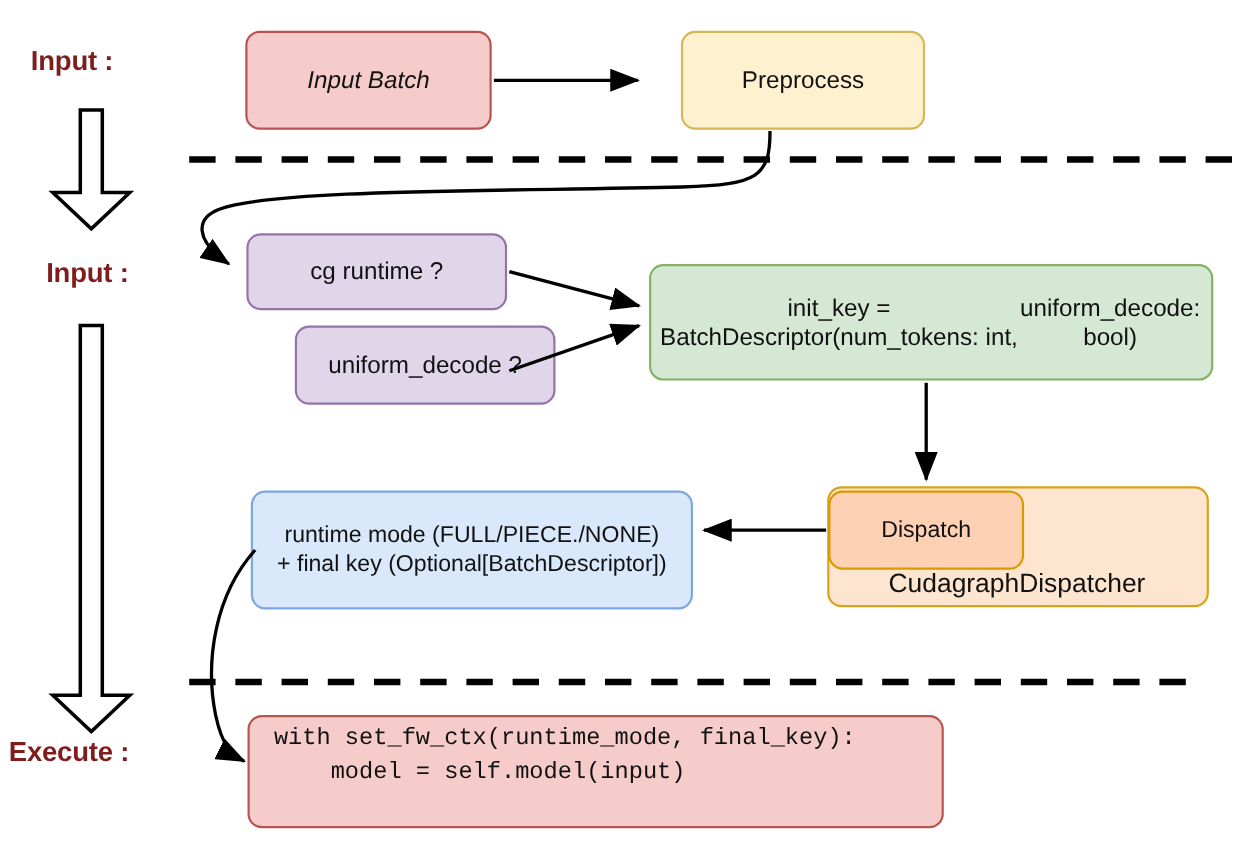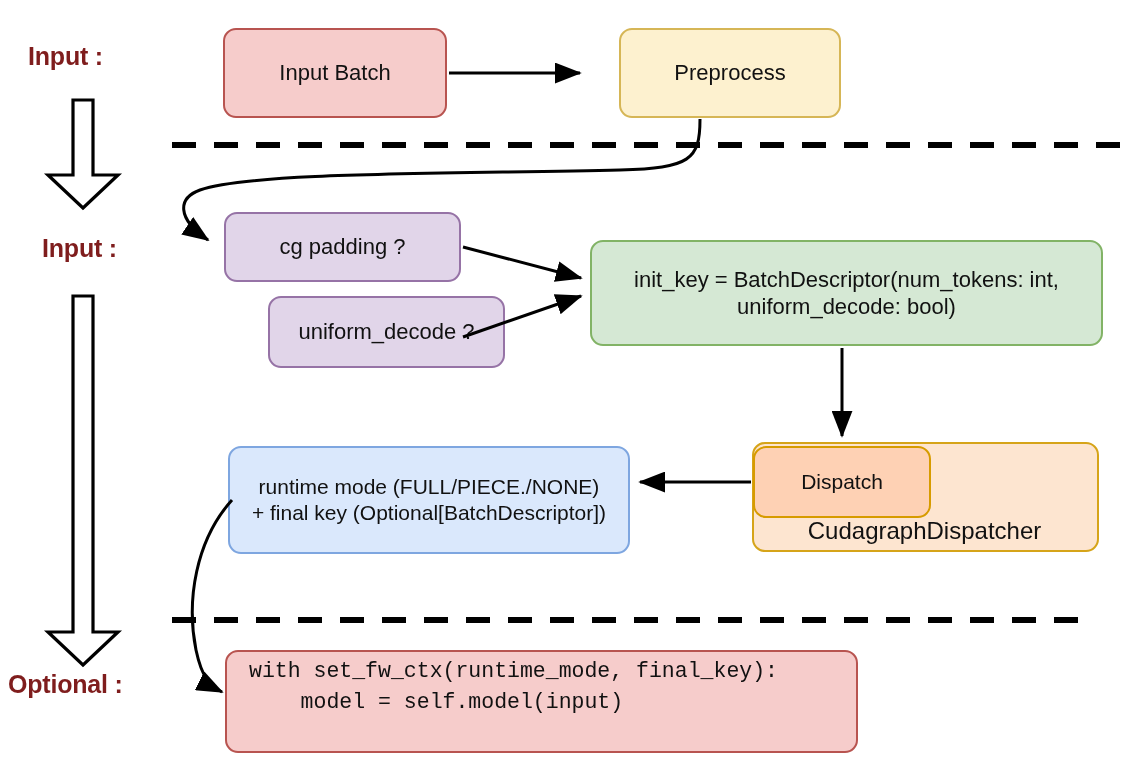--- a/index.html
+++ b/index.html
@@ -61,39 +61,39 @@
 </style>
 </head>
 <body>
 
 <div id="stage">
 
   <div class="stage-label" style="left:28px; top:42px;">Input :</div>
 
   <div class="stage-label" style="left:42px; top:234px;">Input :</div>
 
-  <div class="stage-label" style="left:8px; top:670px;">Optional :</div>
+  <div class="stage-label" style="left:8px; top:670px;">Execute :</div>
 
-  <div class="node" style="left:223px; top:28px; width:224px; height:90px; background:#f6cccb; border-color:#b85450;">
+  <div class="node" style="left:223px; top:28px; width:224px; height:90px; background:#f6cccb; border-color:#b85450;font-style:italic;">
     <span class="node-inner-text">Input Batch</span>
   </div>
 
   <div class="node" style="left:588px; top:28px; width:222px; height:90px; background:#fdf1cf; border-color:#d6b656;margin-left:31px;">
     <span class="node-inner-text">Preprocess</span>
   </div>
 
   <div class="node" style="left:224px; top:212px; width:237px; height:70px; background:#e1d5e9; border-color:#9673a6;">
-    <span class="node-inner-text">cg padding ?</span>
+    <span class="node-inner-text">cg runtime ?</span>
   </div>
 
   <div class="node" style="left:224px; top:296px; width:237px; height:72px; background:#e1d5e9; border-color:#9673a6;margin-left:44px;">
     <span class="node-inner-text">uniform_decode ?</span>
   </div>
 
-  <div class="node" style="left:590px; top:240px; width:513px; height:106px; background:#d5e8d4; border-color:#82b366; flex-direction:column;">
+  <div class="node" style="left:590px; top:240px; width:513px; height:106px; background:#d5e8d4; border-color:#82b366; flex-direction:row;">
     <span class="node-inner-text">init_key = BatchDescriptor(num_tokens: int,</span>
     <span class="node-inner-text">uniform_decode: bool)</span>
   </div>
 
   <div class="node" style="left:228px; top:446px; width:402px; height:108px; background:#dae8fc; border-color:#7ea6e0; flex-direction:column; font-size:21px;">
     <span class="node-inner-text">runtime mode (FULL/PIECE./NONE)</span>
     <span class="node-inner-text">+ final key (Optional[BatchDescriptor])</span>
   </div>
 
   <div class="node" style="left:752px; top:442px; width:347px; height:110px; background:#fde5d0; border-color:#d6a419; justify-content:center; align-items:flex-end; padding-right:10px; font-size:24px; z-index:1;">

